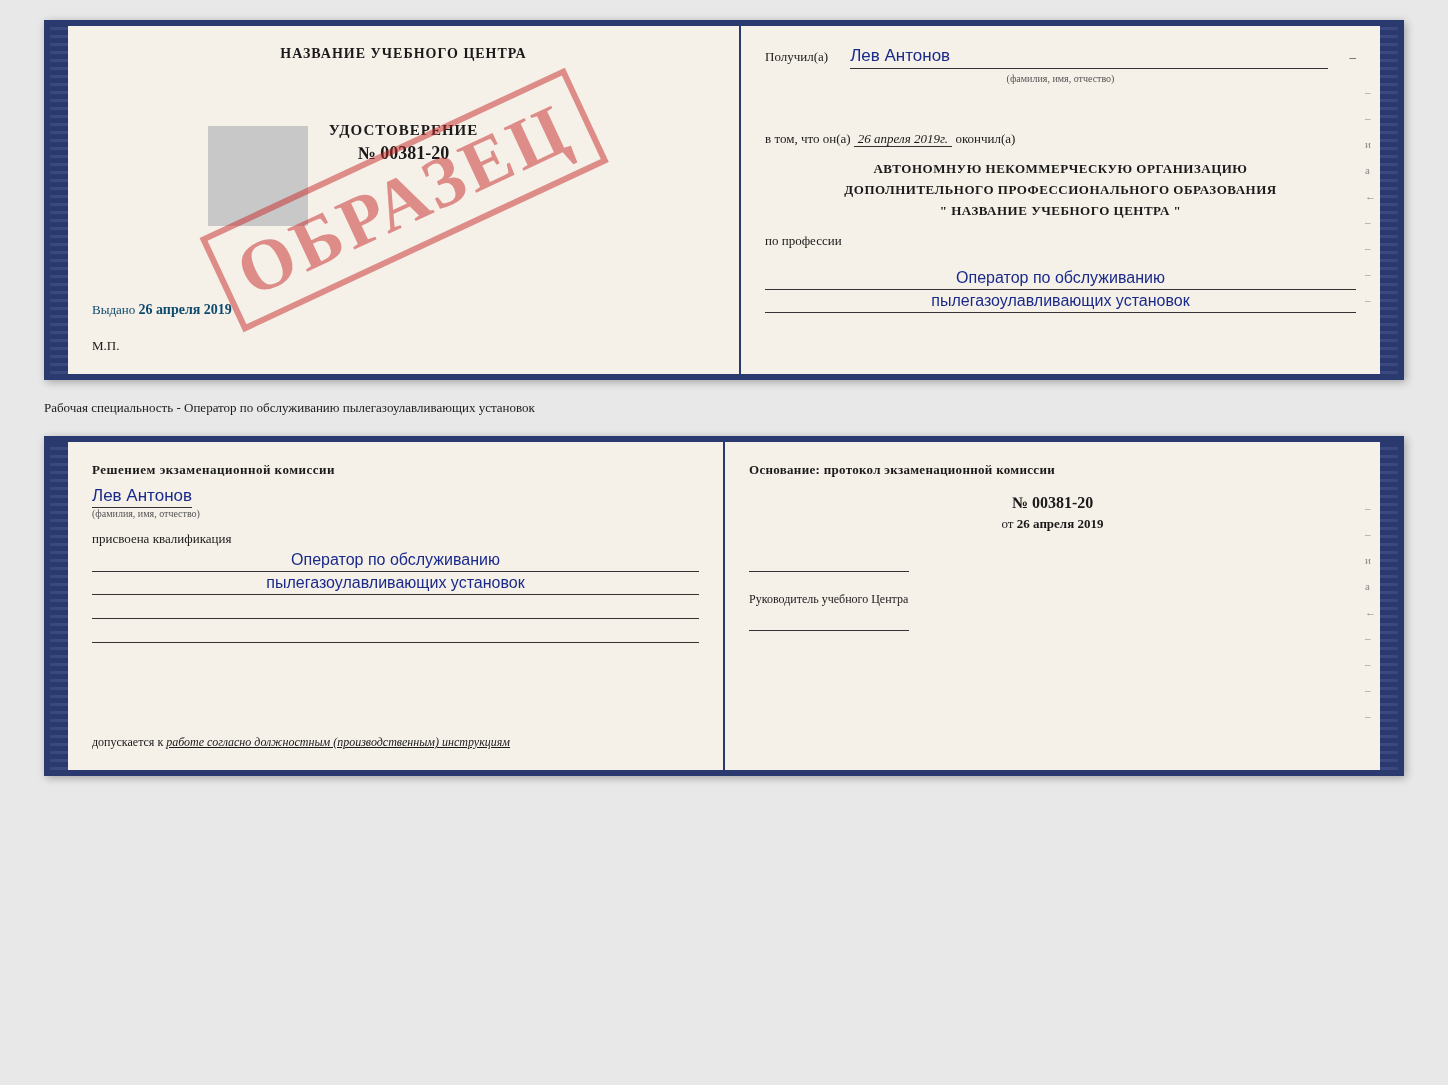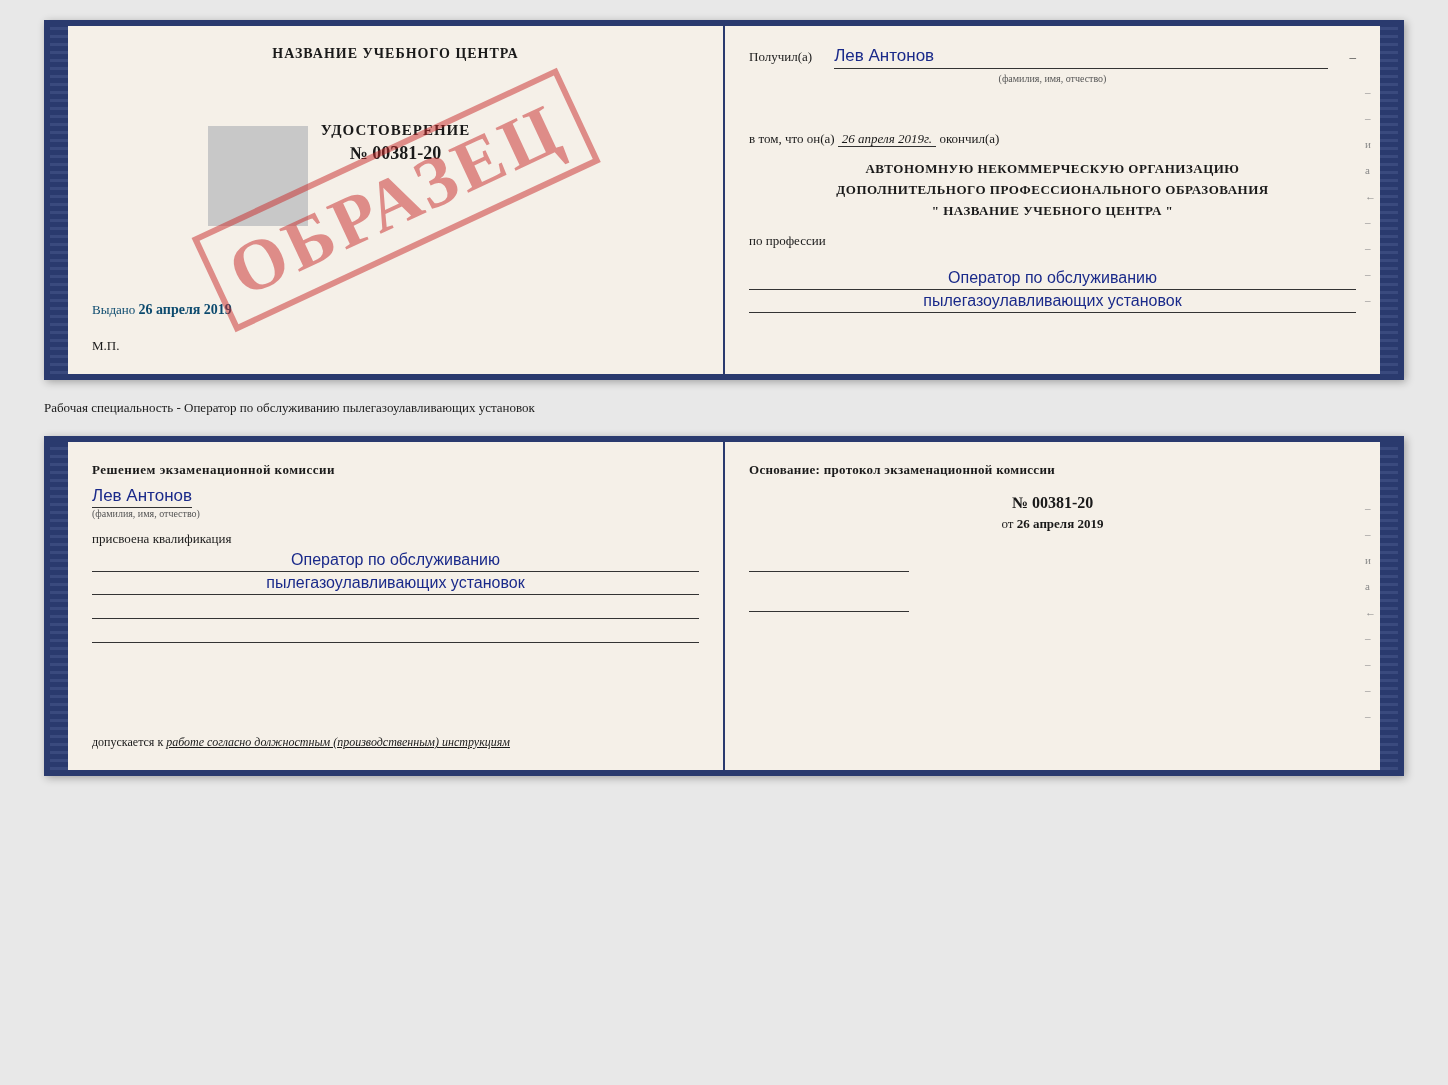--- a/index.html
+++ b/index.html
@@ -51,21 +51,21 @@
         #3a4a7e 0px,
         #3a4a7e 3px,
         #2a3a6e 3px,
         #2a3a6e 8px
       );
       flex-shrink: 0;
     }
 
     .cert-left {
       flex: 1;
-      padding: 20px 24px;
+      padding: 20px 40px;
       border-right: 2px solid #2a3a6e;
       position: relative;
       overflow: hidden;
     }
 
     .cert-right {
       flex: 1;
       padding: 20px 24px;
       position: relative;
     }
@@ -426,20 +426,21 @@
       <div class="ot-date">
         <span>от</span>
         <span style="font-weight:bold;">26 апреля 2019</span>
       </div>
 
       <div class="podpis-block">
         <div class="podpis-line"></div>
       </div>
 
       <div class="podpis-block" style="margin-top:20px;">
+        <div class="podpis-label">Руководитель учебного Центра</div>
         <div class="podpis-line"></div>
       </div>
 
       <div style="position:absolute; right:4px; top:60px; display:flex; flex-direction:column; gap:14px;">
         <span style="font-size:11px; color:#888;">–</span>
         <span style="font-size:11px; color:#888;">–</span>
         <span style="font-size:11px; color:#888;">и</span>
         <span style="font-size:11px; color:#888;">а</span>
         <span style="font-size:11px; color:#888;">←</span>
         <span style="font-size:11px; color:#888;">–</span>

